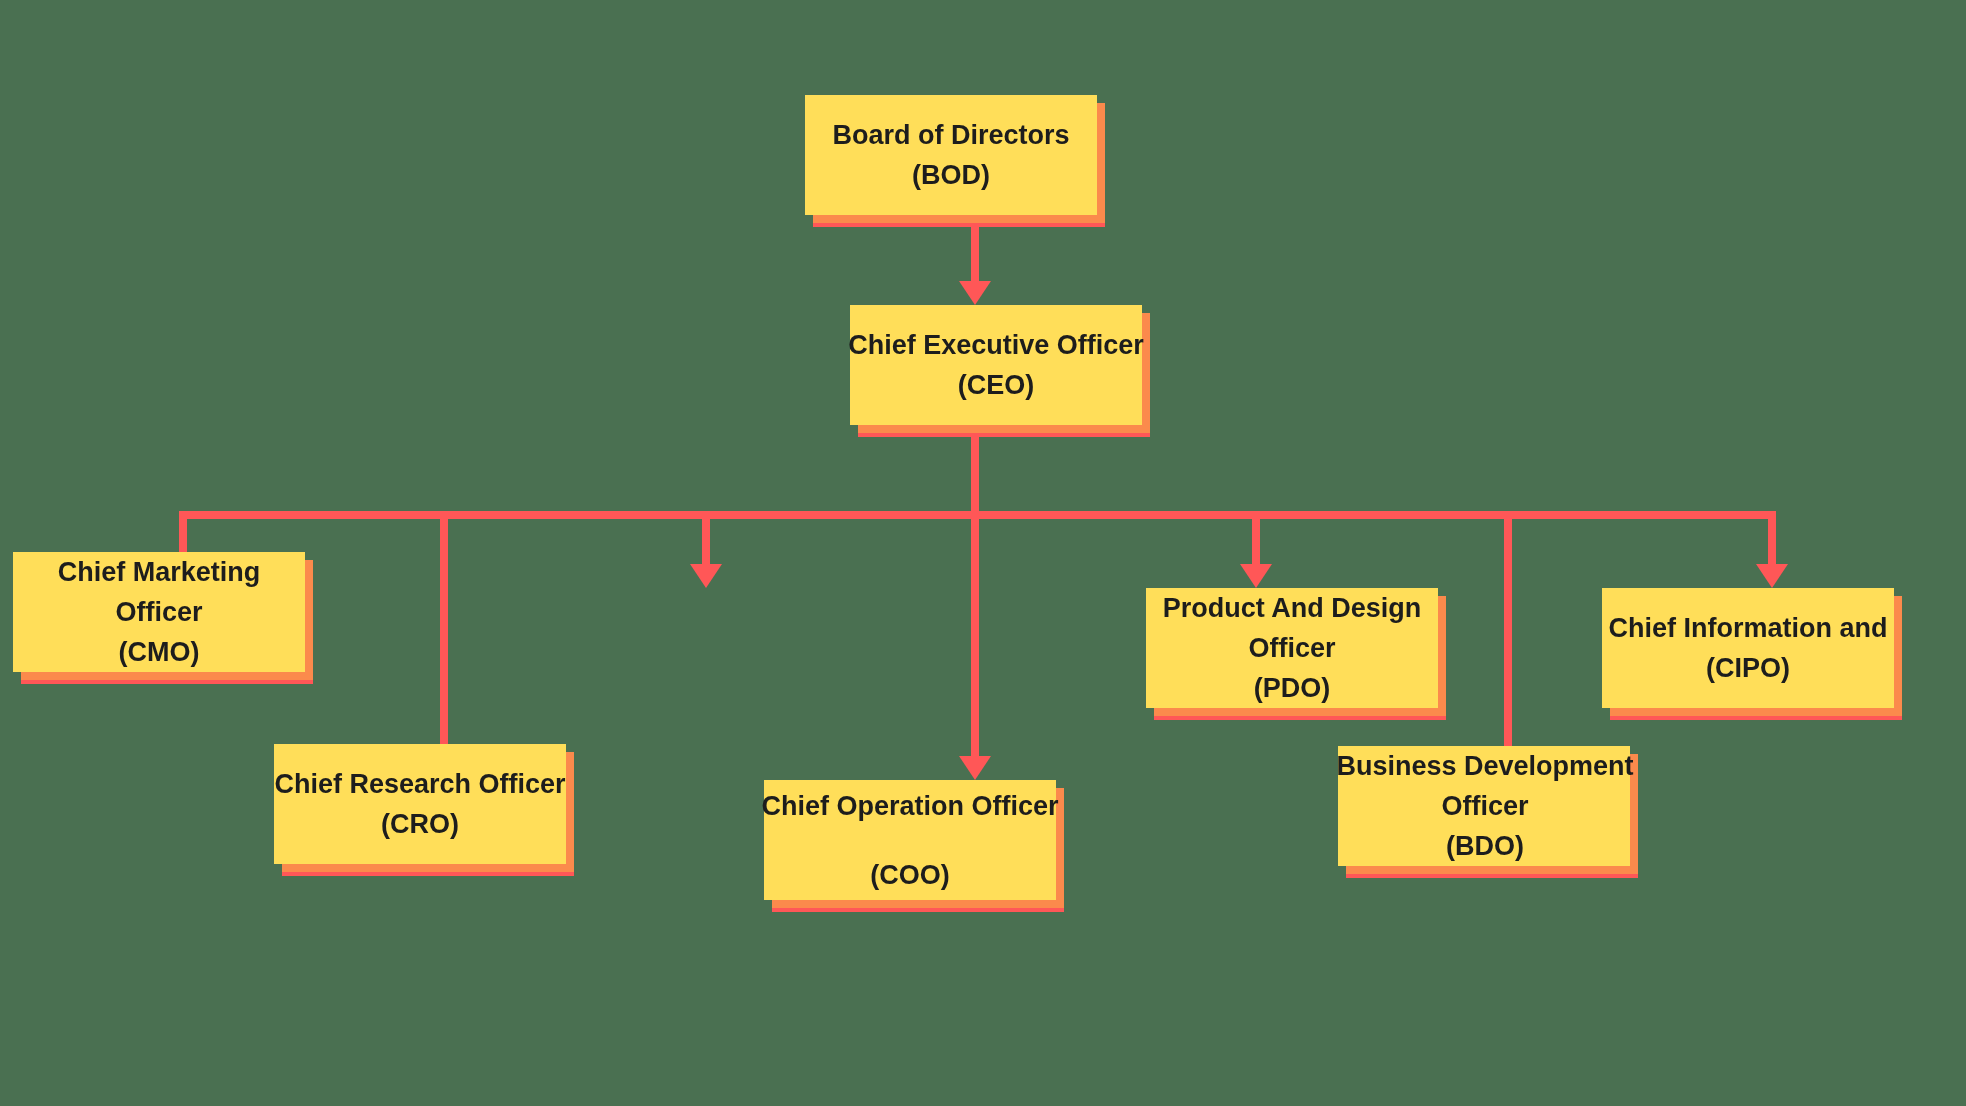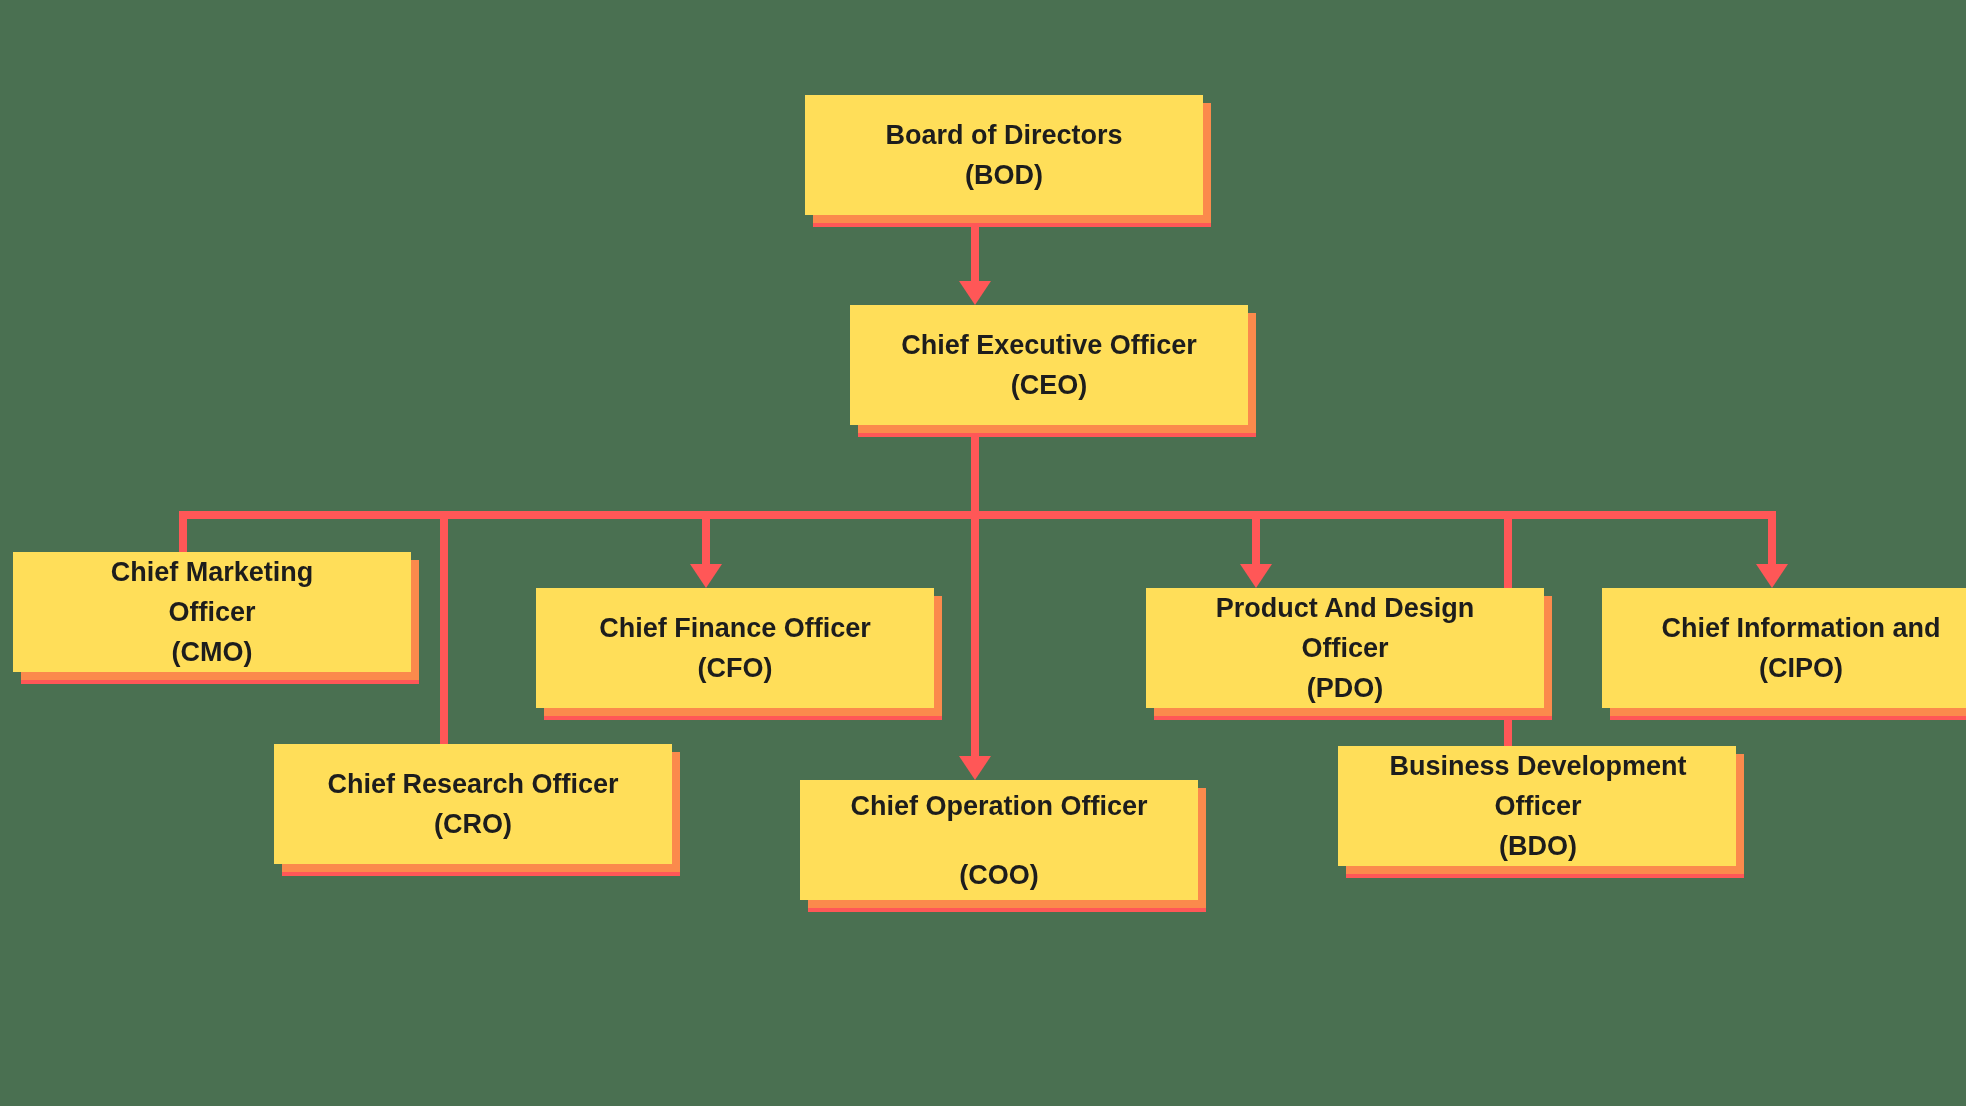--- a/index.html
+++ b/index.html
@@ -10,21 +10,21 @@
   .stage {
     position: relative;
     width: 1966px;
     height: 1106px;
     background: #4a7051;
     overflow: hidden;
     font-family: "Liberation Sans", sans-serif;
   }
   .node {
     position: absolute;
-    width: 398px;
+    width: 292px;
     height: 120px;
     background: #ffde59;
     box-shadow: 8px 8px 0 #fb8a4c, 8px 12px 0 #ff5757;
     display: flex;
     flex-direction: column;
     align-items: center;
     justify-content: center;
     text-align: center;
     font-weight: 700;
     font-size: 27px;
@@ -36,21 +36,21 @@
   .node span { display: block; white-space: nowrap; }
 
   
   #node-bod  { left: 805px;  top: 95px;  }
   #node-ceo  { left: 805px;  top: 305px; margin-left: 45px; }
   #node-cmo  { left: 13px;   top: 552px; }
   #node-cfo  { left: 536px;  top: 588px; }
   #node-pdo  { left: 1146px; top: 588px; }
   #node-cipo { left: 1602px; top: 588px; }
   #node-cro  { left: 274px;  top: 744px; }
-  #node-coo  { left: 800px;  top: 780px; gap: 29px; }
+  #node-coo  { left: 764px;  top: 780px; gap: 29px; }
   #node-bdo  { left: 1338px; top: 746px; padding-left: 8px; }
 
   
   .vline {
     position: absolute;
     width: 8px;
     background: #ff5757;
   }
   .hline {
     position: absolute;
@@ -133,24 +133,20 @@
     <span>Chief Executive Officer</span>
     <span>(CEO)</span>
   </div>
 
   <div class="node" id="node-cmo">
     <span>Chief Marketing</span>
     <span>Officer</span>
     <span>(CMO)</span>
   </div>
 
-  <div class="node" id="node-cfo">
-    <span>Chief Finance Officer</span>
-    <span>(CFO)</span>
-  </div>
 
   <div class="node" id="node-pdo">
     <span>Product And Design</span>
     <span>Officer</span>
     <span>(PDO)</span>
   </div>
 
   <div class="node" id="node-cipo">
     <span>Chief Information and</span>
     <span>(CIPO)</span>

